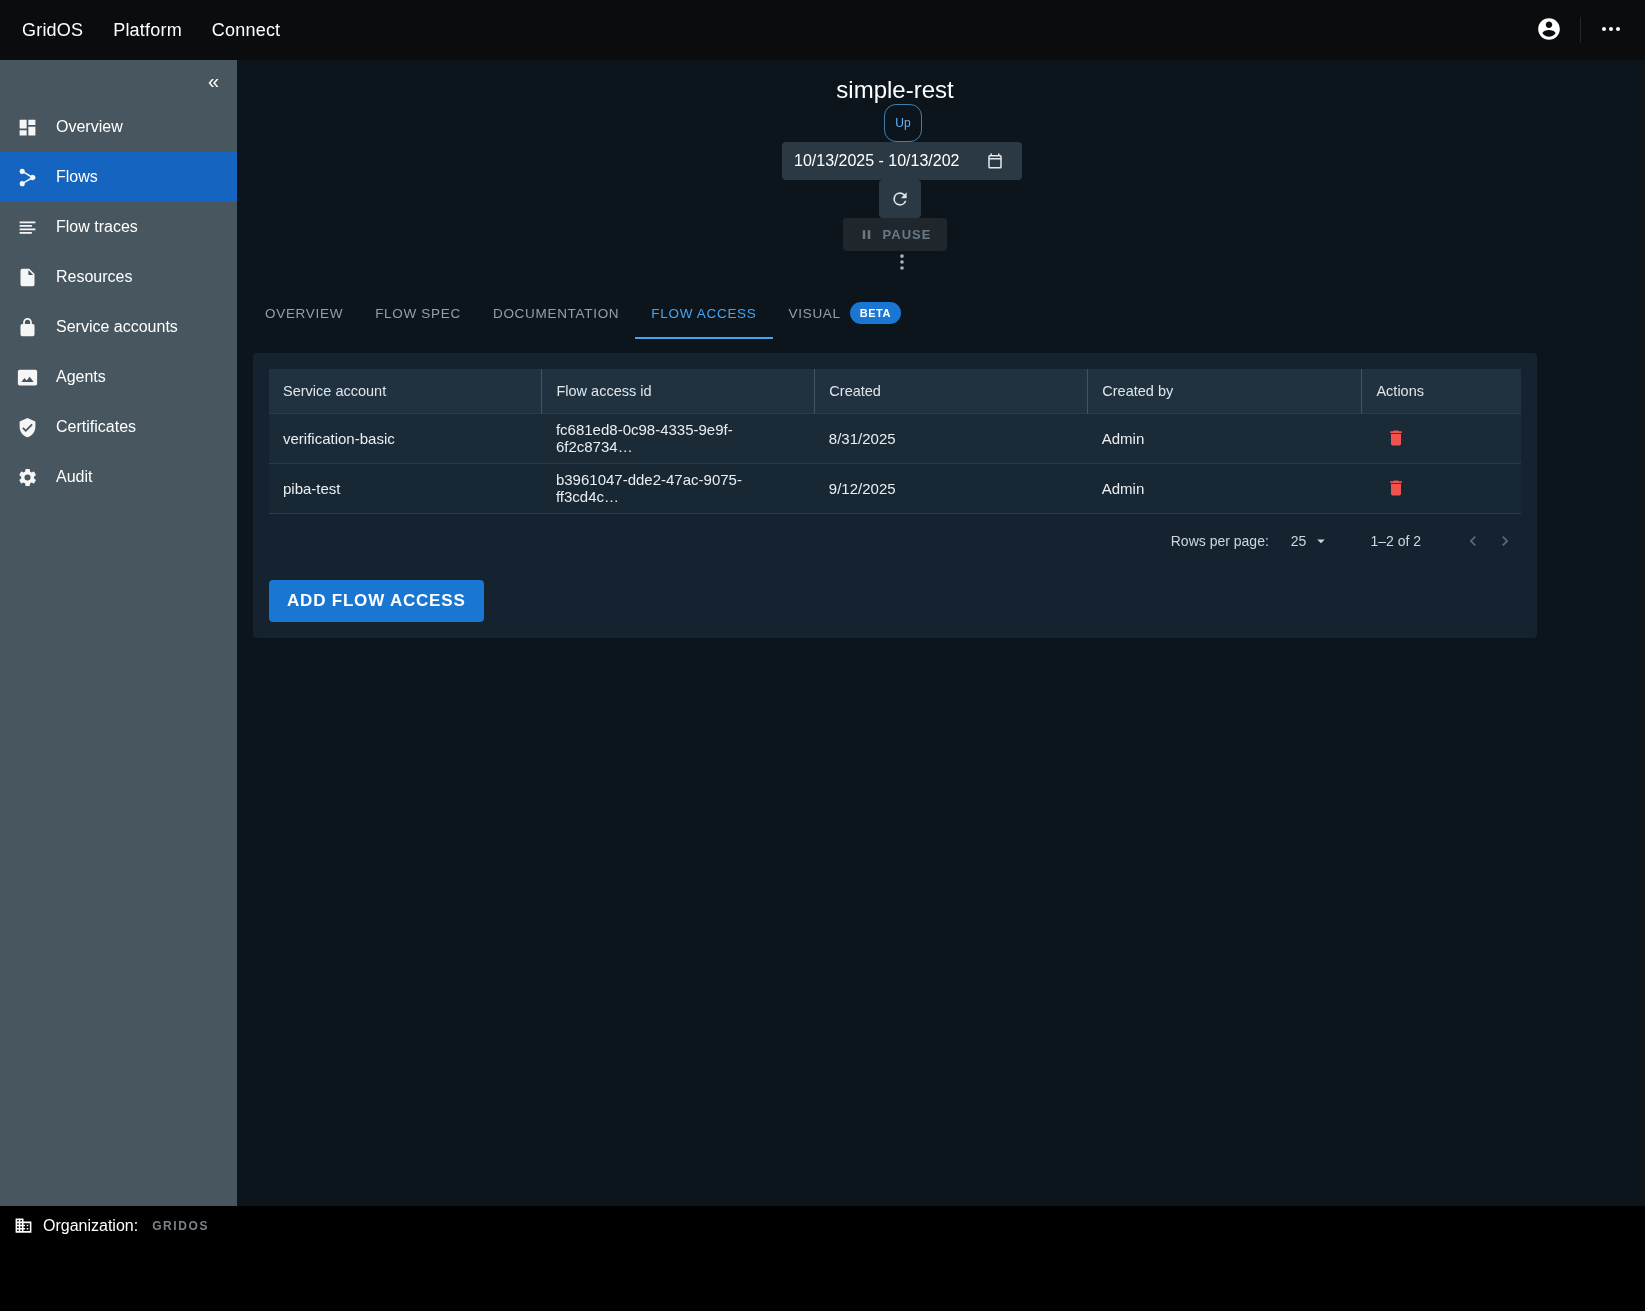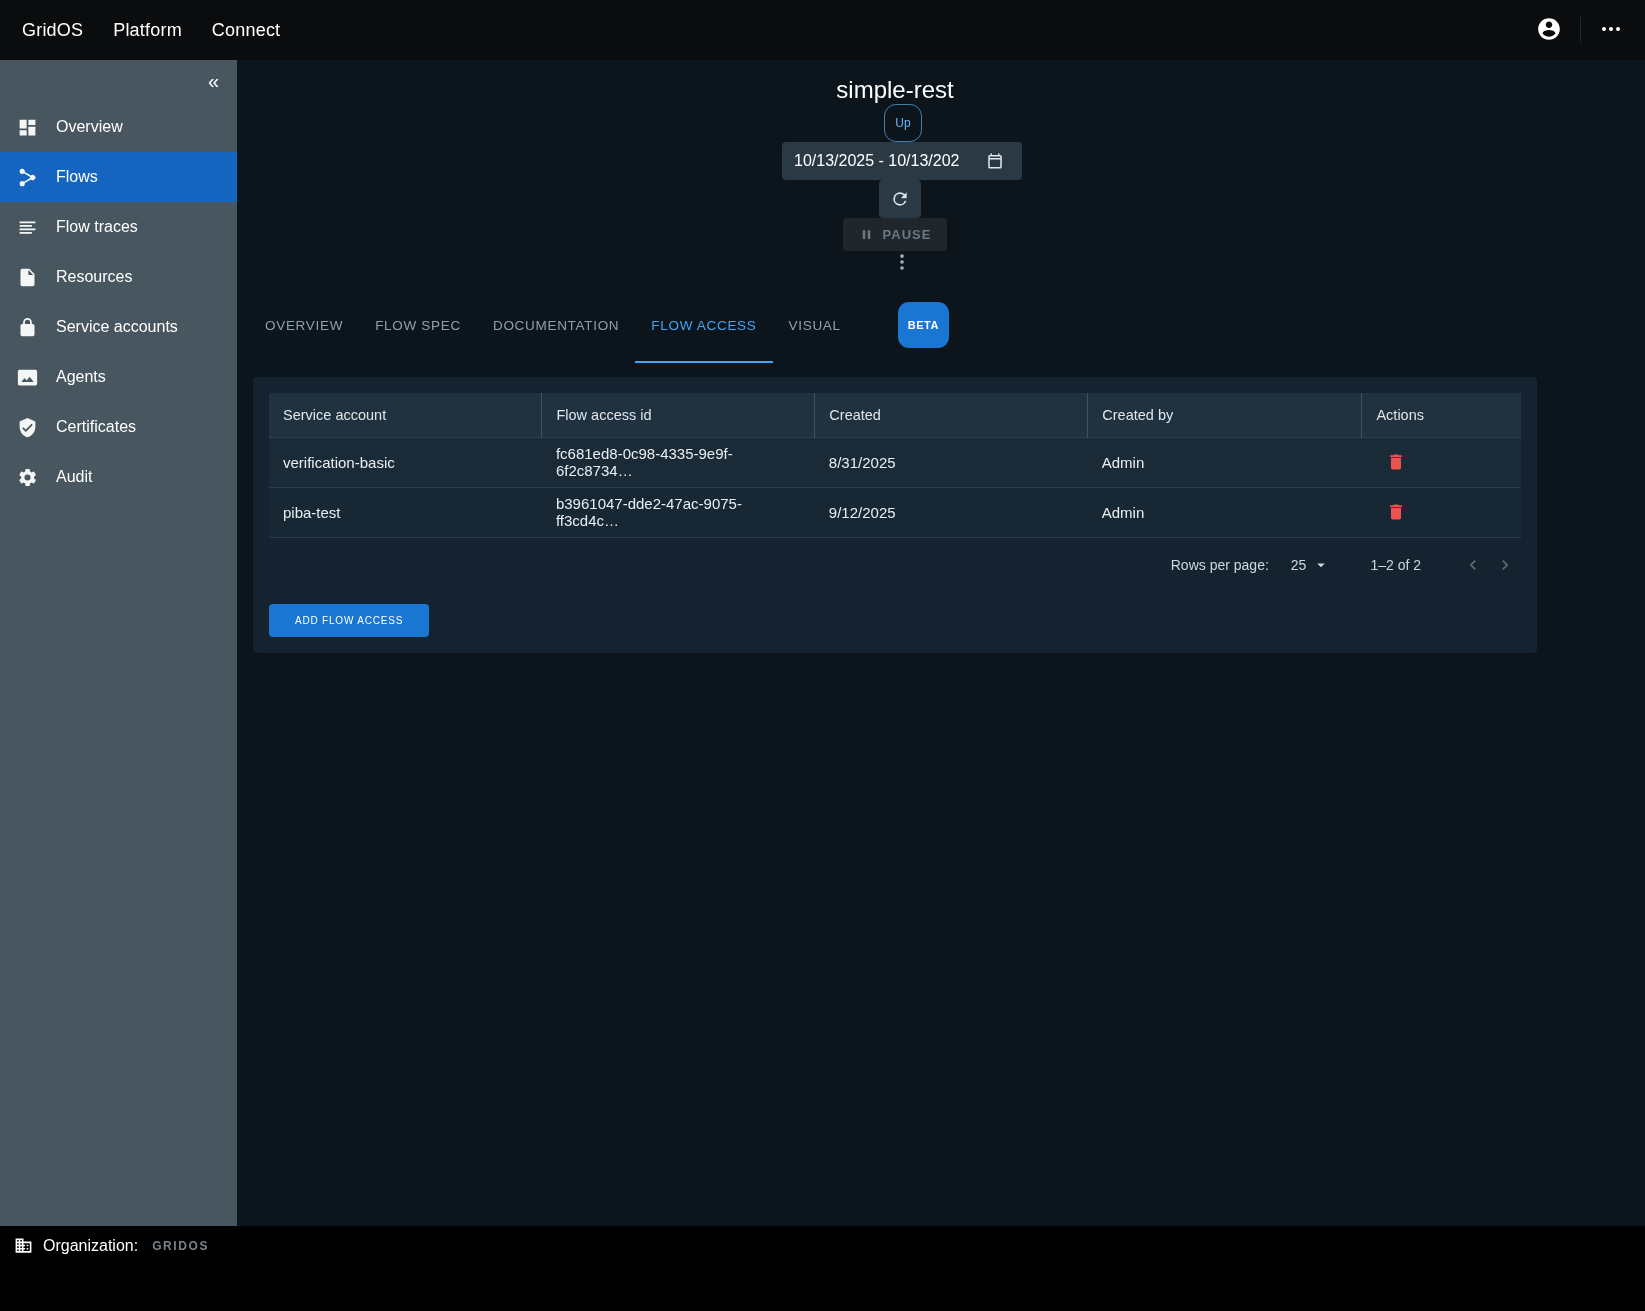--- a/index.html
+++ b/index.html
@@ -37,43 +37,43 @@
   .refresh-btn { margin-left:10px; width:42px; height:38px; background:#2b3945; border:none; border-radius:4px; display:flex; align-items:center; justify-content:center; cursor:pointer; }
   .header-spacer { flex:1; }
   .pause-btn { display:flex; align-items:center; gap:9px; background:#1f262c; border:none; border-radius:4px; padding:9px 16px; color:#6b7984; font-size:13px; font-weight:700; letter-spacing:1px; cursor:default; }
   .kebab-btn { margin-left:14px; background:none; border:none; cursor:pointer; display:flex; }
 
   
   .tabs { display:flex; padding:0 12px; margin-top:8px; align-items:stretch; }
   .tab { padding:15px 16px; font-size:13.5px; font-weight:500; letter-spacing:.7px; color:#8da1ad; cursor:pointer; position:relative; display:flex; align-items:center; gap:9px; }
   .tab.active { color:#42a5f5; }
   .tab.active::after { content:""; position:absolute; left:0; right:0; bottom:0; height:2px; background:#42a5f5; }
-  .beta-badge { background:#1976d2; color:#fff; font-size:11px; font-weight:700; letter-spacing:.5px; padding:17px 10px; border-radius:11px;margin-left:48px; }
+  .beta-badge { background:#1976d2; color:#fff; font-size:11px; font-weight:700; letter-spacing:.5px; padding:5px 10px; border-radius:11px; }
 
   
   .panel { margin:14px 16px 0 16px; background:#152230; border-radius:4px; padding:16px; }
   table { width:100%; border-collapse:collapse; border-bottom:1px solid #2b3b48; }
   thead th { background:#203140; height:44px; text-align:left; padding:0 14px; font-size:14.5px; font-weight:400; color:#dfe6ea; border-left:1px solid #41535f; }
   thead th:first-child { border-left:none;margin-left:24px; }
   tbody td { height:50px; padding:0 14px; font-size:15px; color:#e9eef1; background:#1b2a37; border-top:1px solid #2b3b48; }
   tbody tr:nth-child(2) td { background:#182734; }
   col.c1 { width:21.8%; } col.c2 { width:21.8%; } col.c3 { width:21.8%; } col.c4 { width:21.9%; }
   .trash-btn { background:none; border:none; cursor:pointer; display:flex; padding:2px; margin-left:8px; }
 
   
   .table-footer { display:flex; align-items:center; justify-content:flex-end; height:54px; color:#cdd7dd; font-size:14px; gap:0; }
   .rpp-label { margin-right:22px; }
   .rpp-select { display:flex; align-items:center; gap:6px; cursor:pointer; margin-right:40px; color:#cdd7dd; background:none; border:none; font-size:14px; font-family:inherit; }
   .range-label { margin-right:36px; }
   .page-chevron { background:none; border:none; cursor:default; display:flex; padding:6px; }
 
-  .add-btn { margin-top:12px; background:#1976d2; color:#fff; border:none; border-radius:4px; padding:11px 26px; font-size:10px; font-weight:400; letter-spacing:.8px; cursor:pointer; font-family:inherit; }
-
-  
-  .app-footer { height:85px; background:#000; flex-shrink:0; }
+  .add-btn { margin-top:12px; background:#1976d2; color:#fff; border:none; border-radius:4px; padding:11px 18px; font-size:17px; font-weight:700; letter-spacing:.8px; cursor:pointer; font-family:inherit; }
+
+  
+  .app-footer { height:105px; background:#000; flex-shrink:0; }
   .org-row { display:flex; align-items:center; gap:10px; padding:10px 14px; }
   .org-label { color:#fff; font-size:16px; }
   .org-value { color:#79838b; font-size:12px; font-weight:700; letter-spacing:1.6px; margin-left:4px; }
 </style>
 </head>
 <body>
 
 <div class="app">
 
   <header class="topbar">

